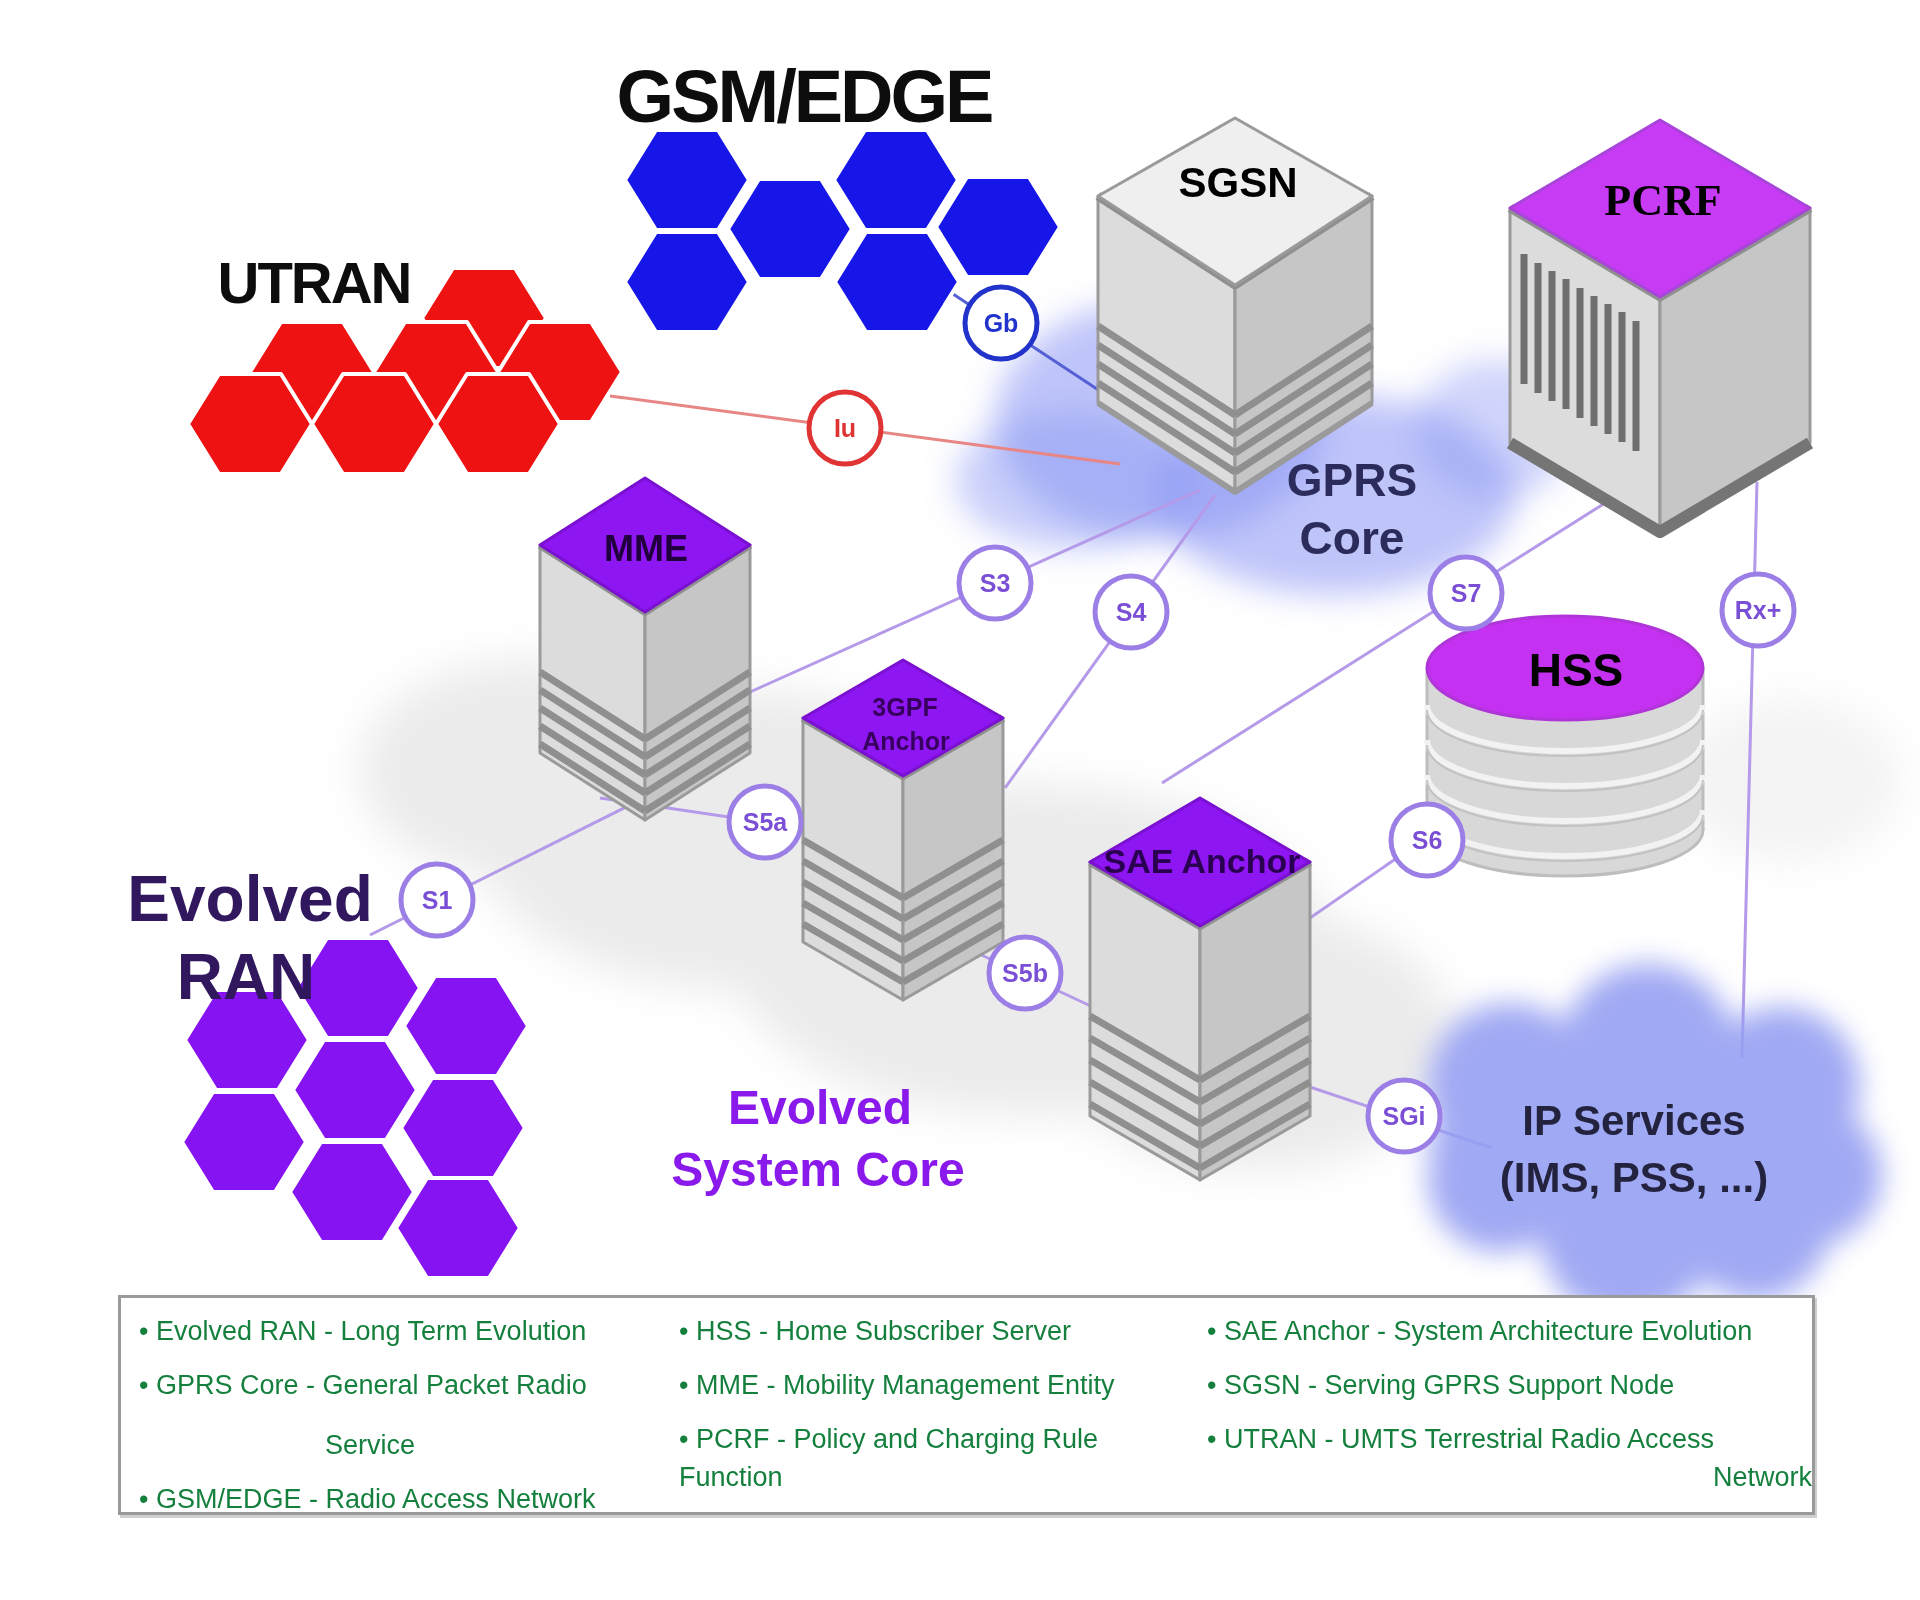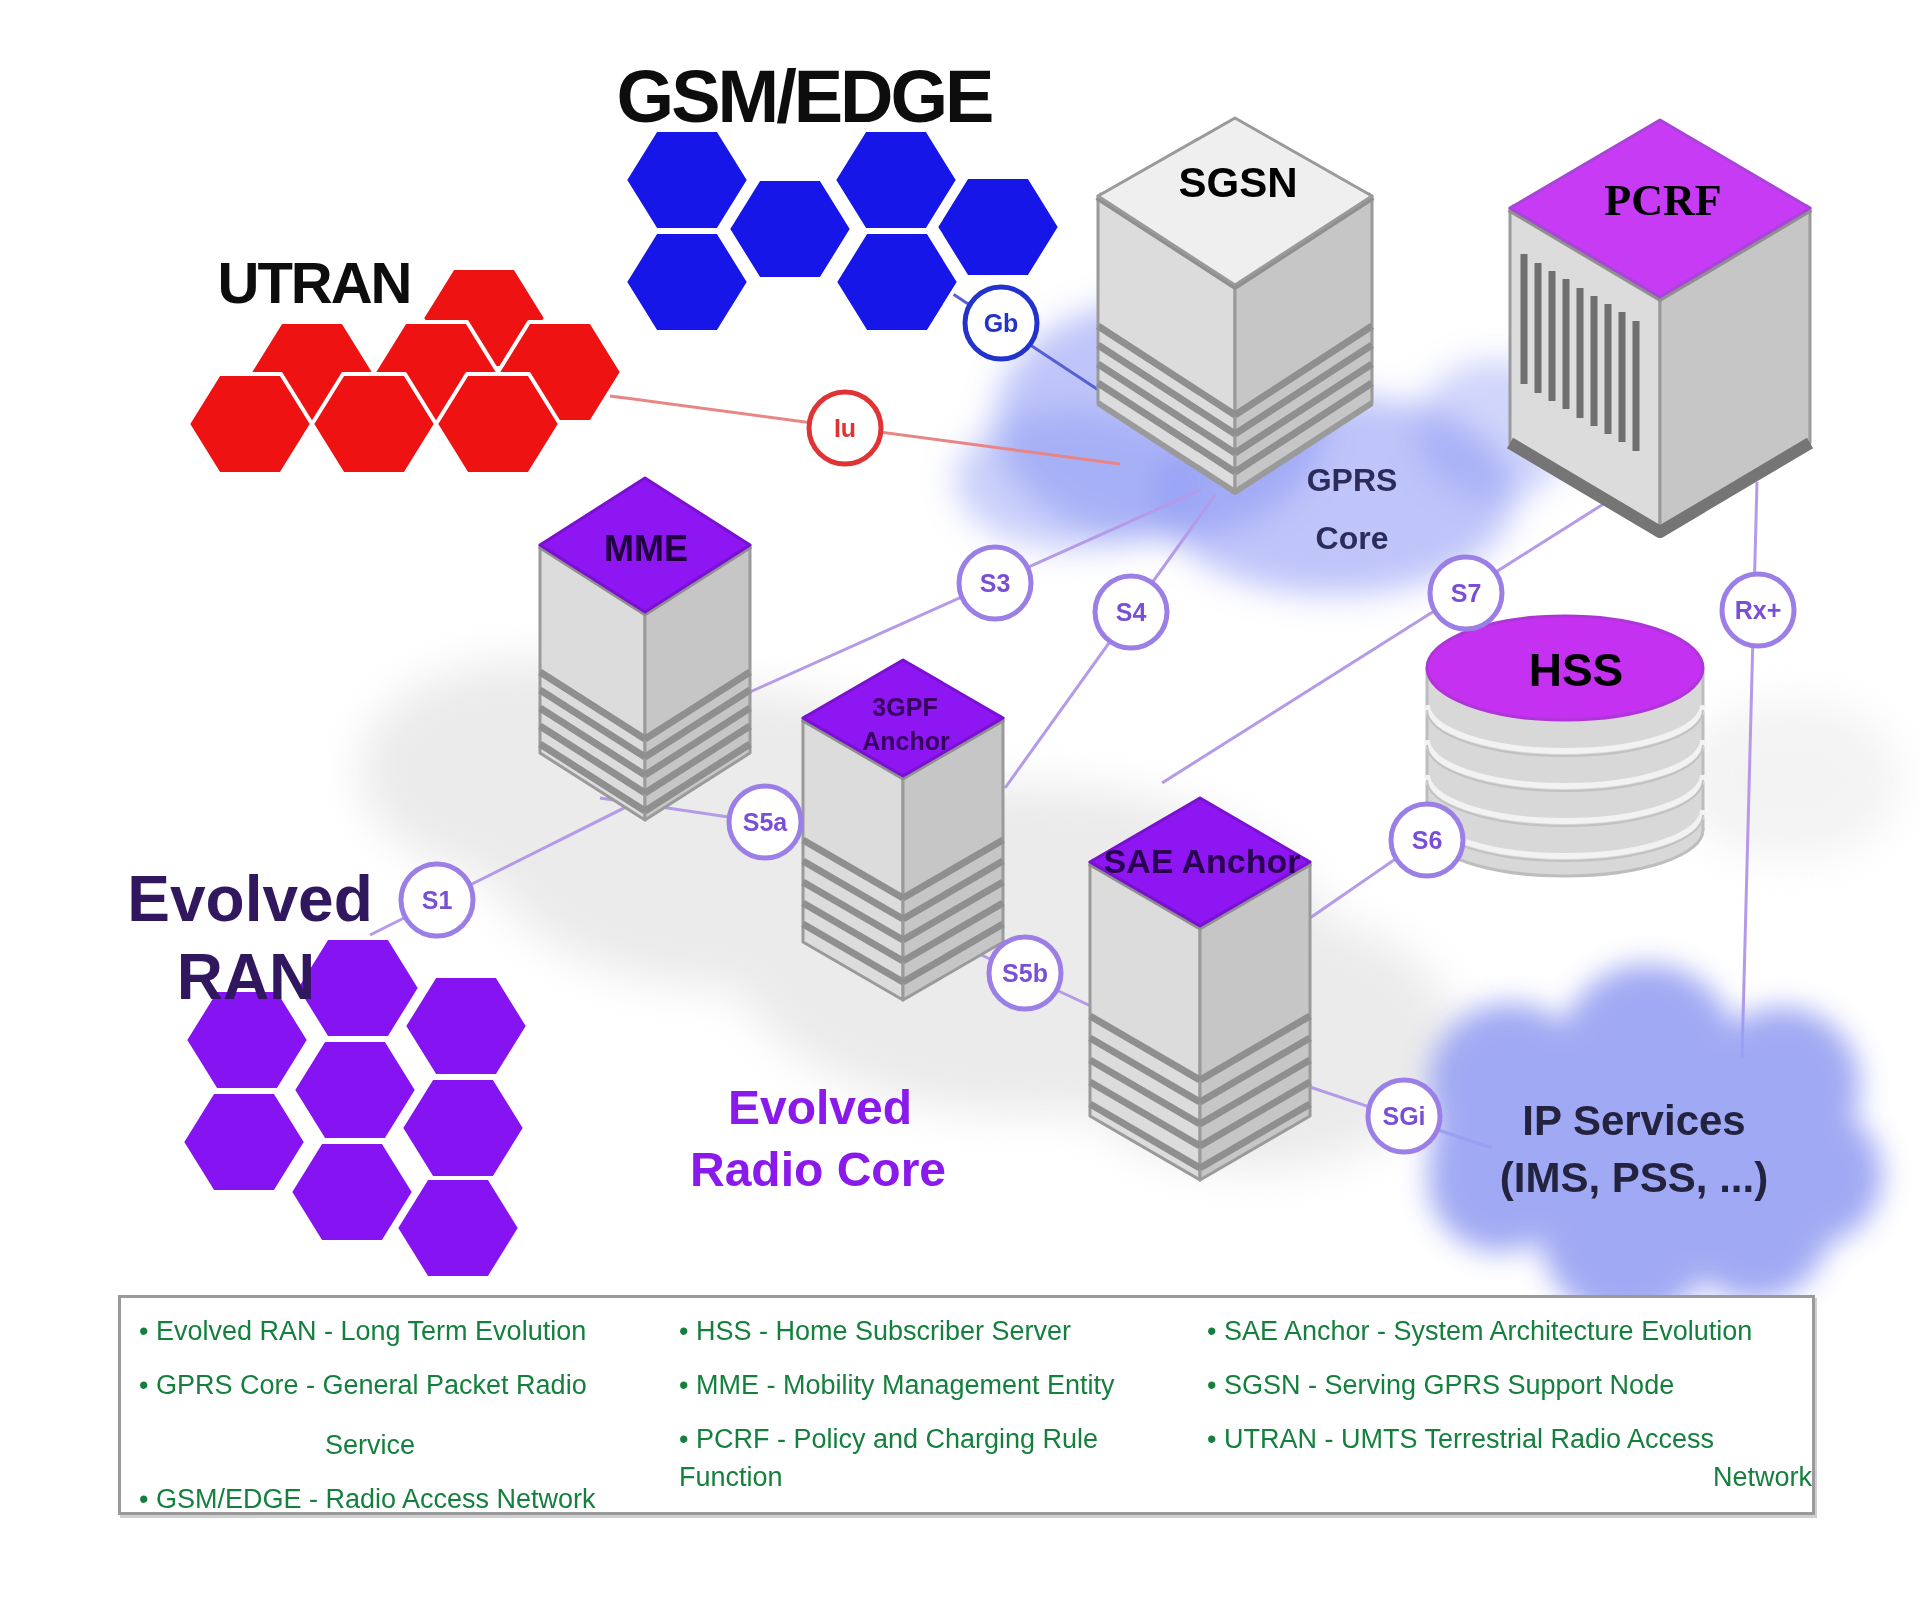--- a/index.html
+++ b/index.html
@@ -6,21 +6,21 @@
   body{width:1920px;height:1600px;position:relative;overflow:hidden;
        font-family:"Liberation Sans","DejaVu Sans",sans-serif;}
   #stage{position:absolute;left:0;top:0;width:1920px;height:1600px;}
   svg#gfx{position:absolute;left:0;top:0;}
   .lbl{position:absolute;transform:translate(-50%,-50%);white-space:nowrap;
        font-weight:bold;color:#000;}
   .t-big{font-size:74px;font-weight:900;letter-spacing:-3px;color:#0d0d0d;}
   .t-utran{font-size:58px;font-weight:900;letter-spacing:-2px;color:#0d0d0d;}
   .t-sgsn{font-size:42px;}
   .t-pcrf{font-size:44px;font-family:Liberation Serif, serif;}
-  .t-gprs{font-size:32px;color:#2c2c5c;}
+  .t-gprs{font-size:46px;color:#2c2c5c;}
   .t-mme{font-size:36px;color:#20003d;}
   .t-3gpf{font-size:25px;color:#38005e;}
   .t-sae{font-size:34px;color:#2a0050;}
   .t-hss{font-size:46px;}
   .t-evo{font-size:64px;font-weight:900;color:#31175e;}
   .t-epc{font-size:48px;color:#8a1aeb;}
   .t-ip{font-size:42px;font-weight:600;color:#23233f;}
   #legend{position:absolute;left:118px;top:1295px;width:1697px;height:220px;
           background:#ffffff;border:3px solid #9a9a9a;box-sizing:border-box;
           box-shadow:2px 3px 0 #cfcfcf;}
@@ -240,21 +240,21 @@
 <div class="lbl t-gprs" style="left:1352px;top:480px;">GPRS</div>
 <div class="lbl t-gprs" style="left:1352px;top:538px;">Core</div>
 <div class="lbl t-mme" style="left:646px;top:549px;">MME</div>
 <div class="lbl t-3gpf" style="left:905px;top:707px;">3GPF</div>
 <div class="lbl t-3gpf" style="left:906px;top:741px;">Anchor</div>
 <div class="lbl t-sae" style="left:1202px;top:861px;">SAE Anchor</div>
 <div class="lbl t-hss" style="left:1576px;top:670px;">HSS</div>
 <div class="lbl t-evo" style="left:250px;top:899px;">Evolved</div>
 <div class="lbl t-evo" style="left:246px;top:977px;">RAN</div>
 <div class="lbl t-epc" style="left:820px;top:1107px;">Evolved</div>
-<div class="lbl t-epc" style="left:818px;top:1169px;">Radio Core</div>
+<div class="lbl t-epc" style="left:818px;top:1169px;">System Core</div>
 <div class="lbl t-ip" style="left:1634px;top:1121px;">IP Services</div>
 <div class="lbl t-ip" style="left:1634px;top:1178px;">(IMS, PSS, ...)</div>
 
 <div id="legend">
   <div class="lg-col lg-col1">
     <div class="lg-item">
       <div class="lg-line first">Evolved RAN - Long Term Evolution</div>
     </div>
     <div class="lg-item">
       <div class="lg-line first">GPRS Core - General Packet Radio</div>

